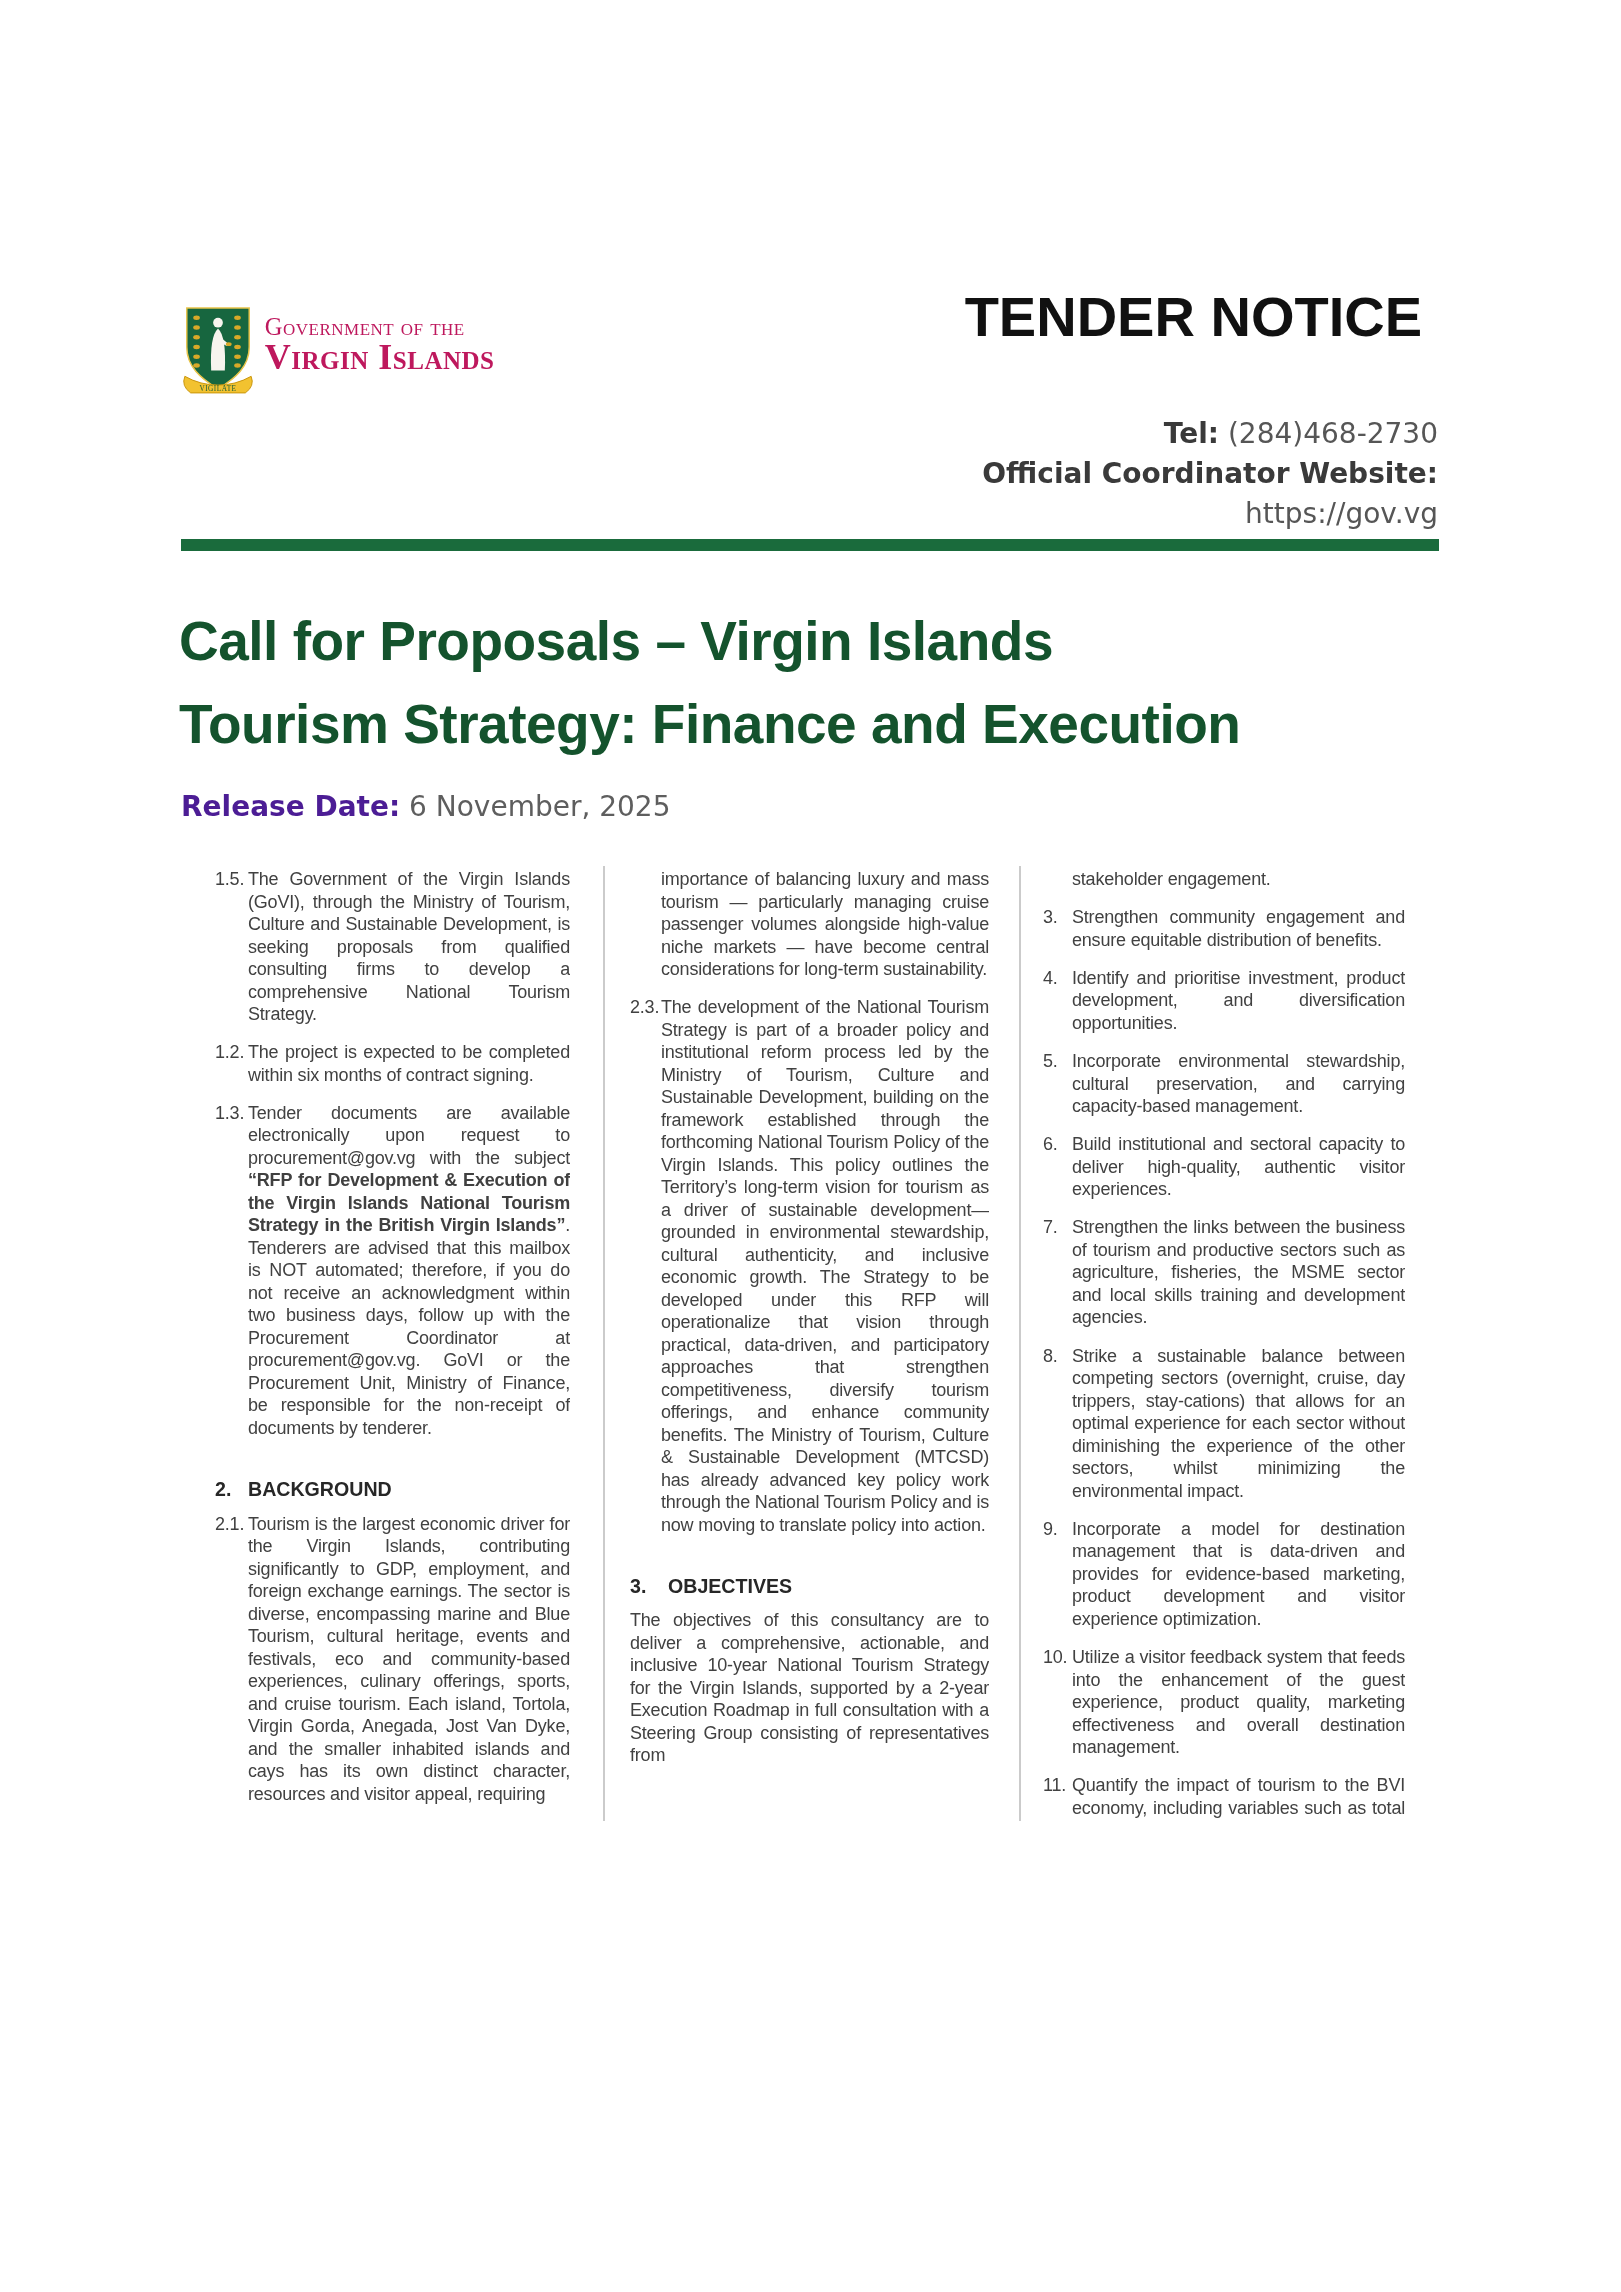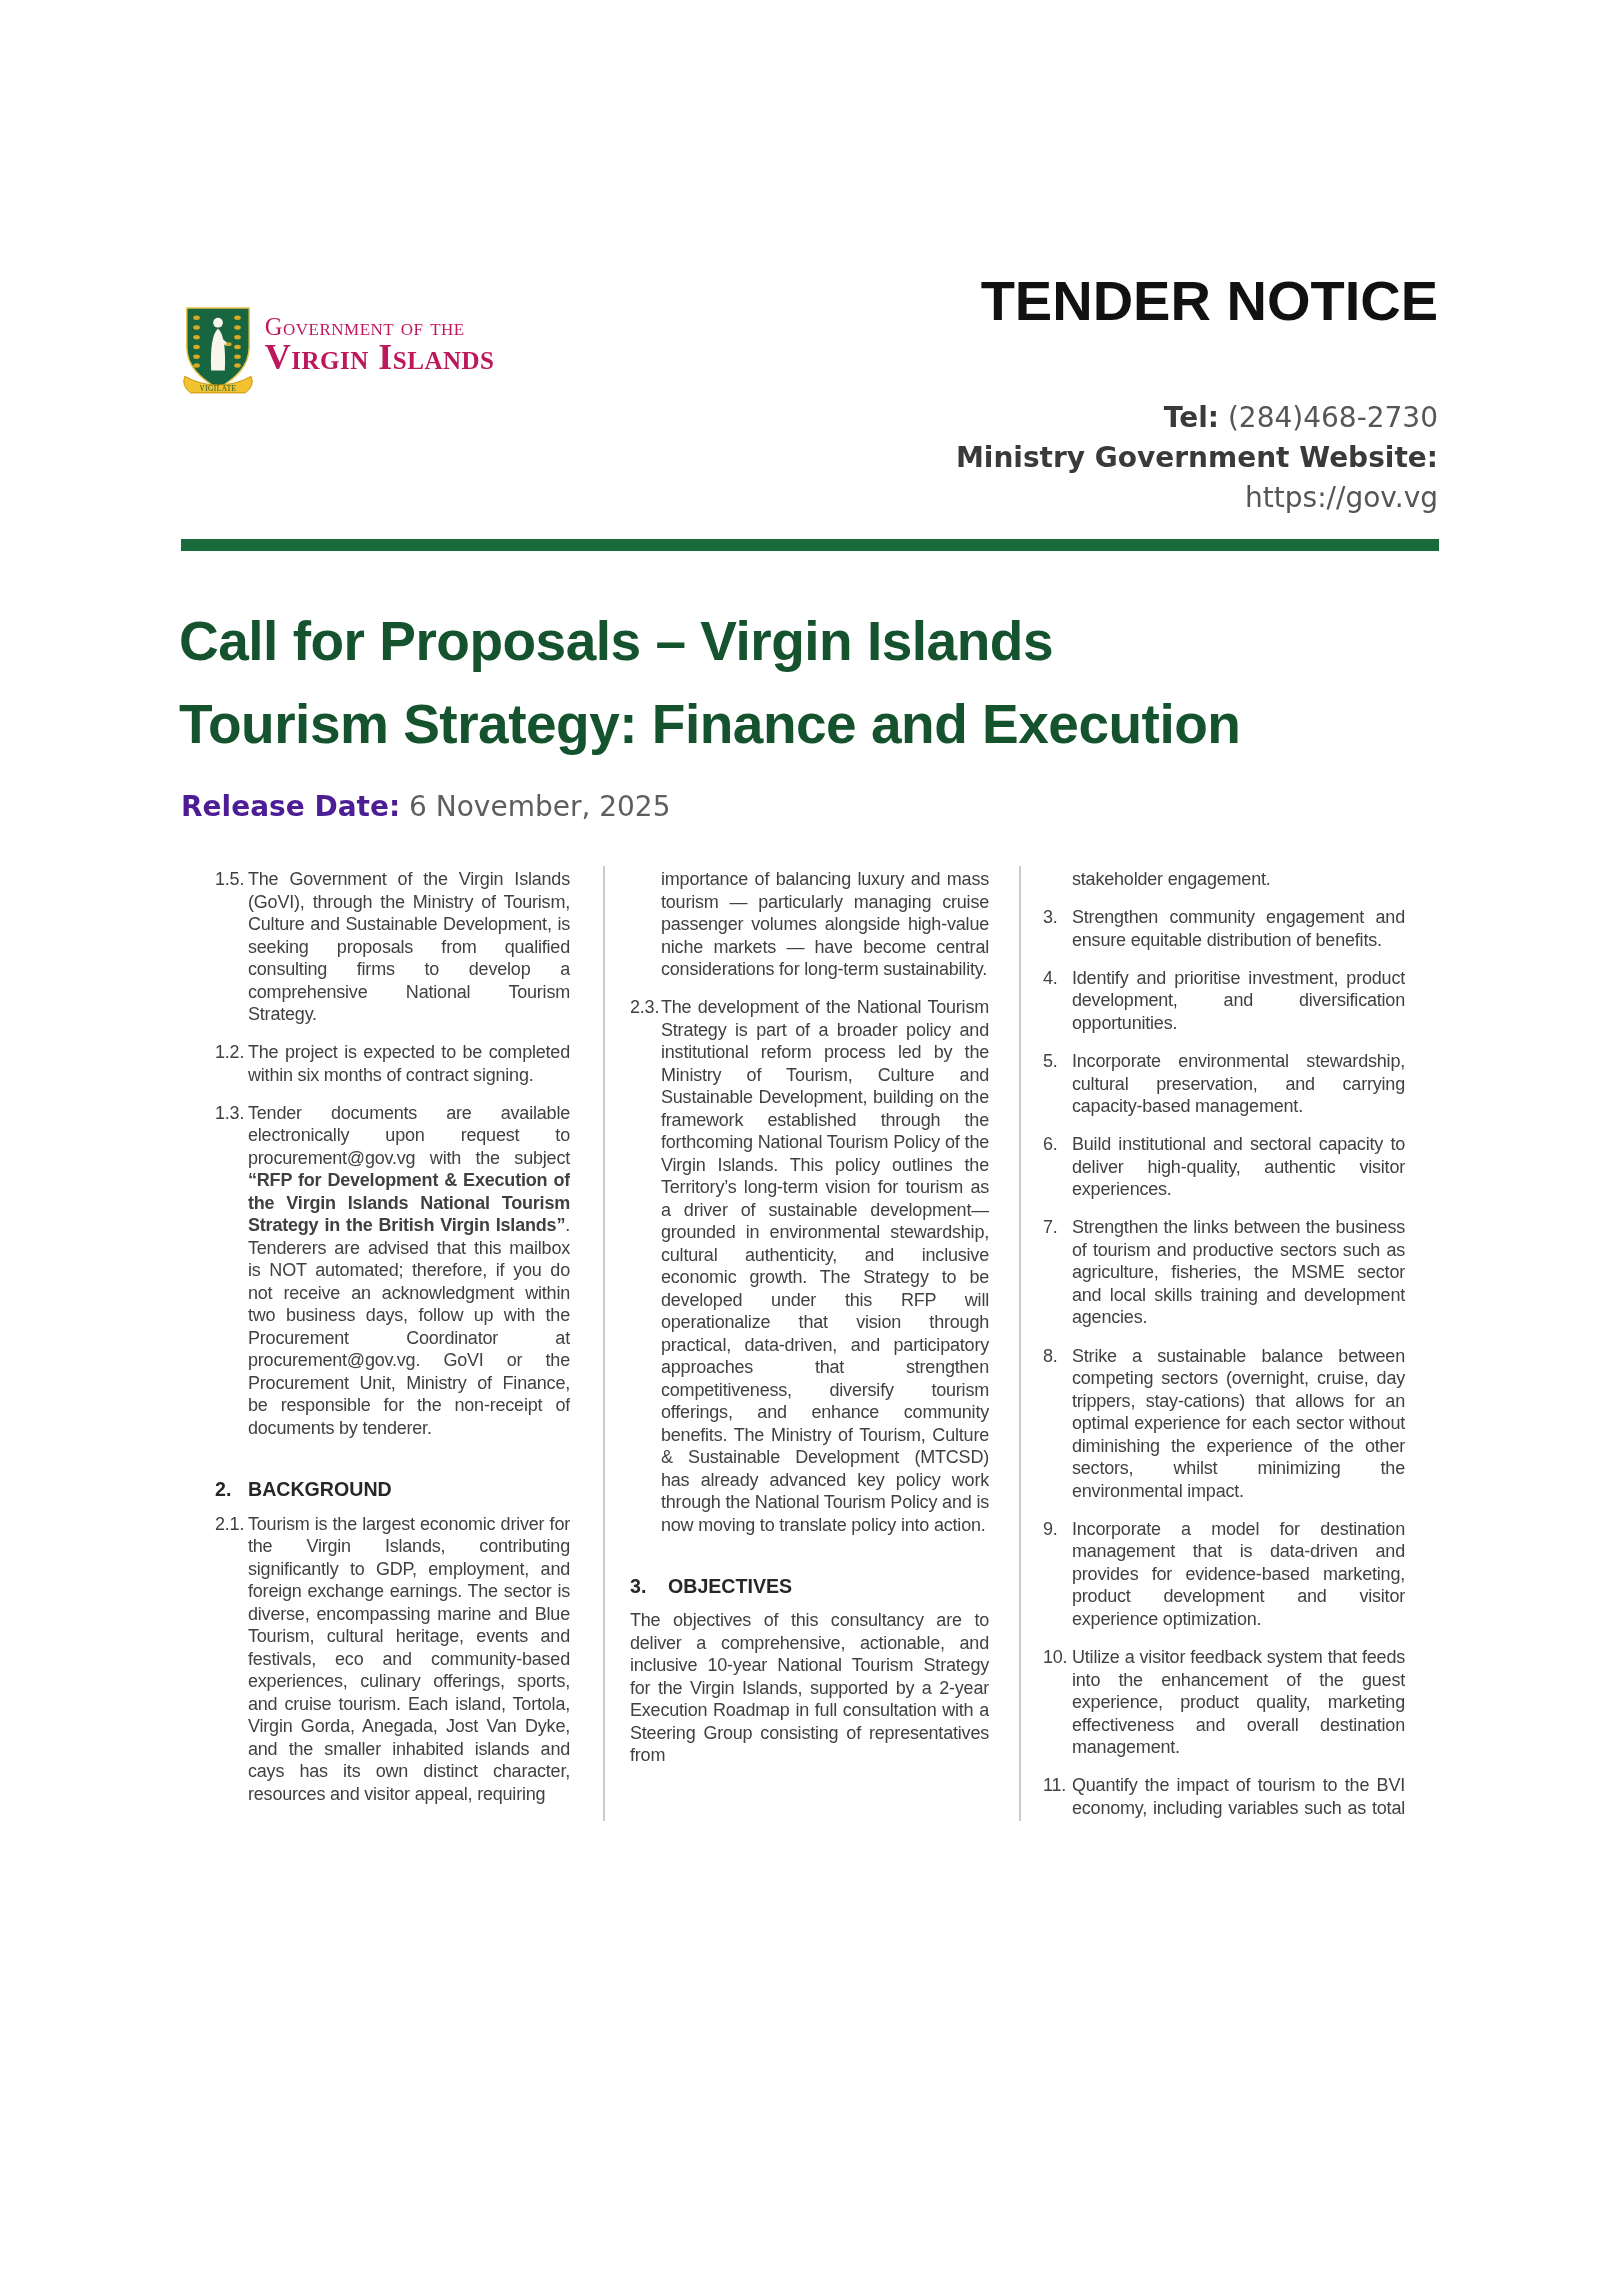--- a/index.html
+++ b/index.html
@@ -7,21 +7,21 @@
     width:1621px;height:2293px;position:relative;background:#ffffff;
     font-family:"Liberation Sans",sans-serif;overflow:hidden;
   }
   
   .logo{position:absolute;left:179px;top:304px;display:flex;align-items:flex-start;}
   .logo svg{display:block;}
   .logo-text{margin-left:7.8px;margin-top:9.8px;color:#be185d;font-family:"Liberation Serif",serif;}
   .logo-line1{font-variant:small-caps;font-size:24.5px;line-height:25.5px;letter-spacing:0.5px;white-space:nowrap;}
   .logo-line2{font-variant:small-caps;font-weight:bold;font-size:36px;line-height:37px;letter-spacing:0.5px;white-space:nowrap;}
   .header-right{position:absolute;right:183px;top:271px;text-align:right;font-family:"DejaVu Sans","Liberation Sans",sans-serif;}
-  .main-title{margin:0;font-family:"Liberation Sans",sans-serif;font-size:56px;line-height:59px;font-weight:bold;color:#111111;letter-spacing:0;}
+  .main-title{margin:16px;font-family:"Liberation Sans",sans-serif;font-size:56px;line-height:59px;font-weight:bold;color:#111111;letter-spacing:0;}
   .contact{margin-top:68px;font-size:28px;line-height:40px;color:#565656;}
   .contact .lbl{font-weight:bold;color:#3a3a3a;}
   .green-bar{position:absolute;left:181px;top:539px;width:1258px;height:11.8px;background:#1a6b3c;}
   
   .doc-title{position:absolute;left:179px;top:600px;margin:0;font-size:55px;line-height:83px;font-weight:bold;color:#14532d;letter-spacing:-0.5px;}
   .release{position:absolute;left:181px;top:790px;font-family:"DejaVu Sans","Liberation Sans",sans-serif;font-size:28px;color:#5e5e5e;}
   .release .lbl{font-weight:bold;color:#4c1d95;}
   
   .col{
     position:absolute;top:868px;height:954px;overflow:hidden;
@@ -82,21 +82,21 @@
     <div class="logo-text">
       <div class="logo-line1">Government of the</div>
       <div class="logo-line2">Virgin Islands</div>
     </div>
   </div>
 
   <div class="header-right">
     <h1 class="main-title">TENDER NOTICE</h1>
     <div class="contact">
       <div><span class="lbl">Tel:</span> <span>(284)468-2730</span></div>
-      <div class="lbl">Ministry Government Website:</div>
+      <div class="lbl">Official Coordinator Website:</div>
       <div>https://gov.vg</div>
     </div>
   </div>
 
   <div class="green-bar"></div>
 </header>
 
 <h2 class="doc-title"><span>Call for Proposals – Virgin Islands</span><br>
 <span>Tourism Strategy: Finance and Execution</span></h2>
 

